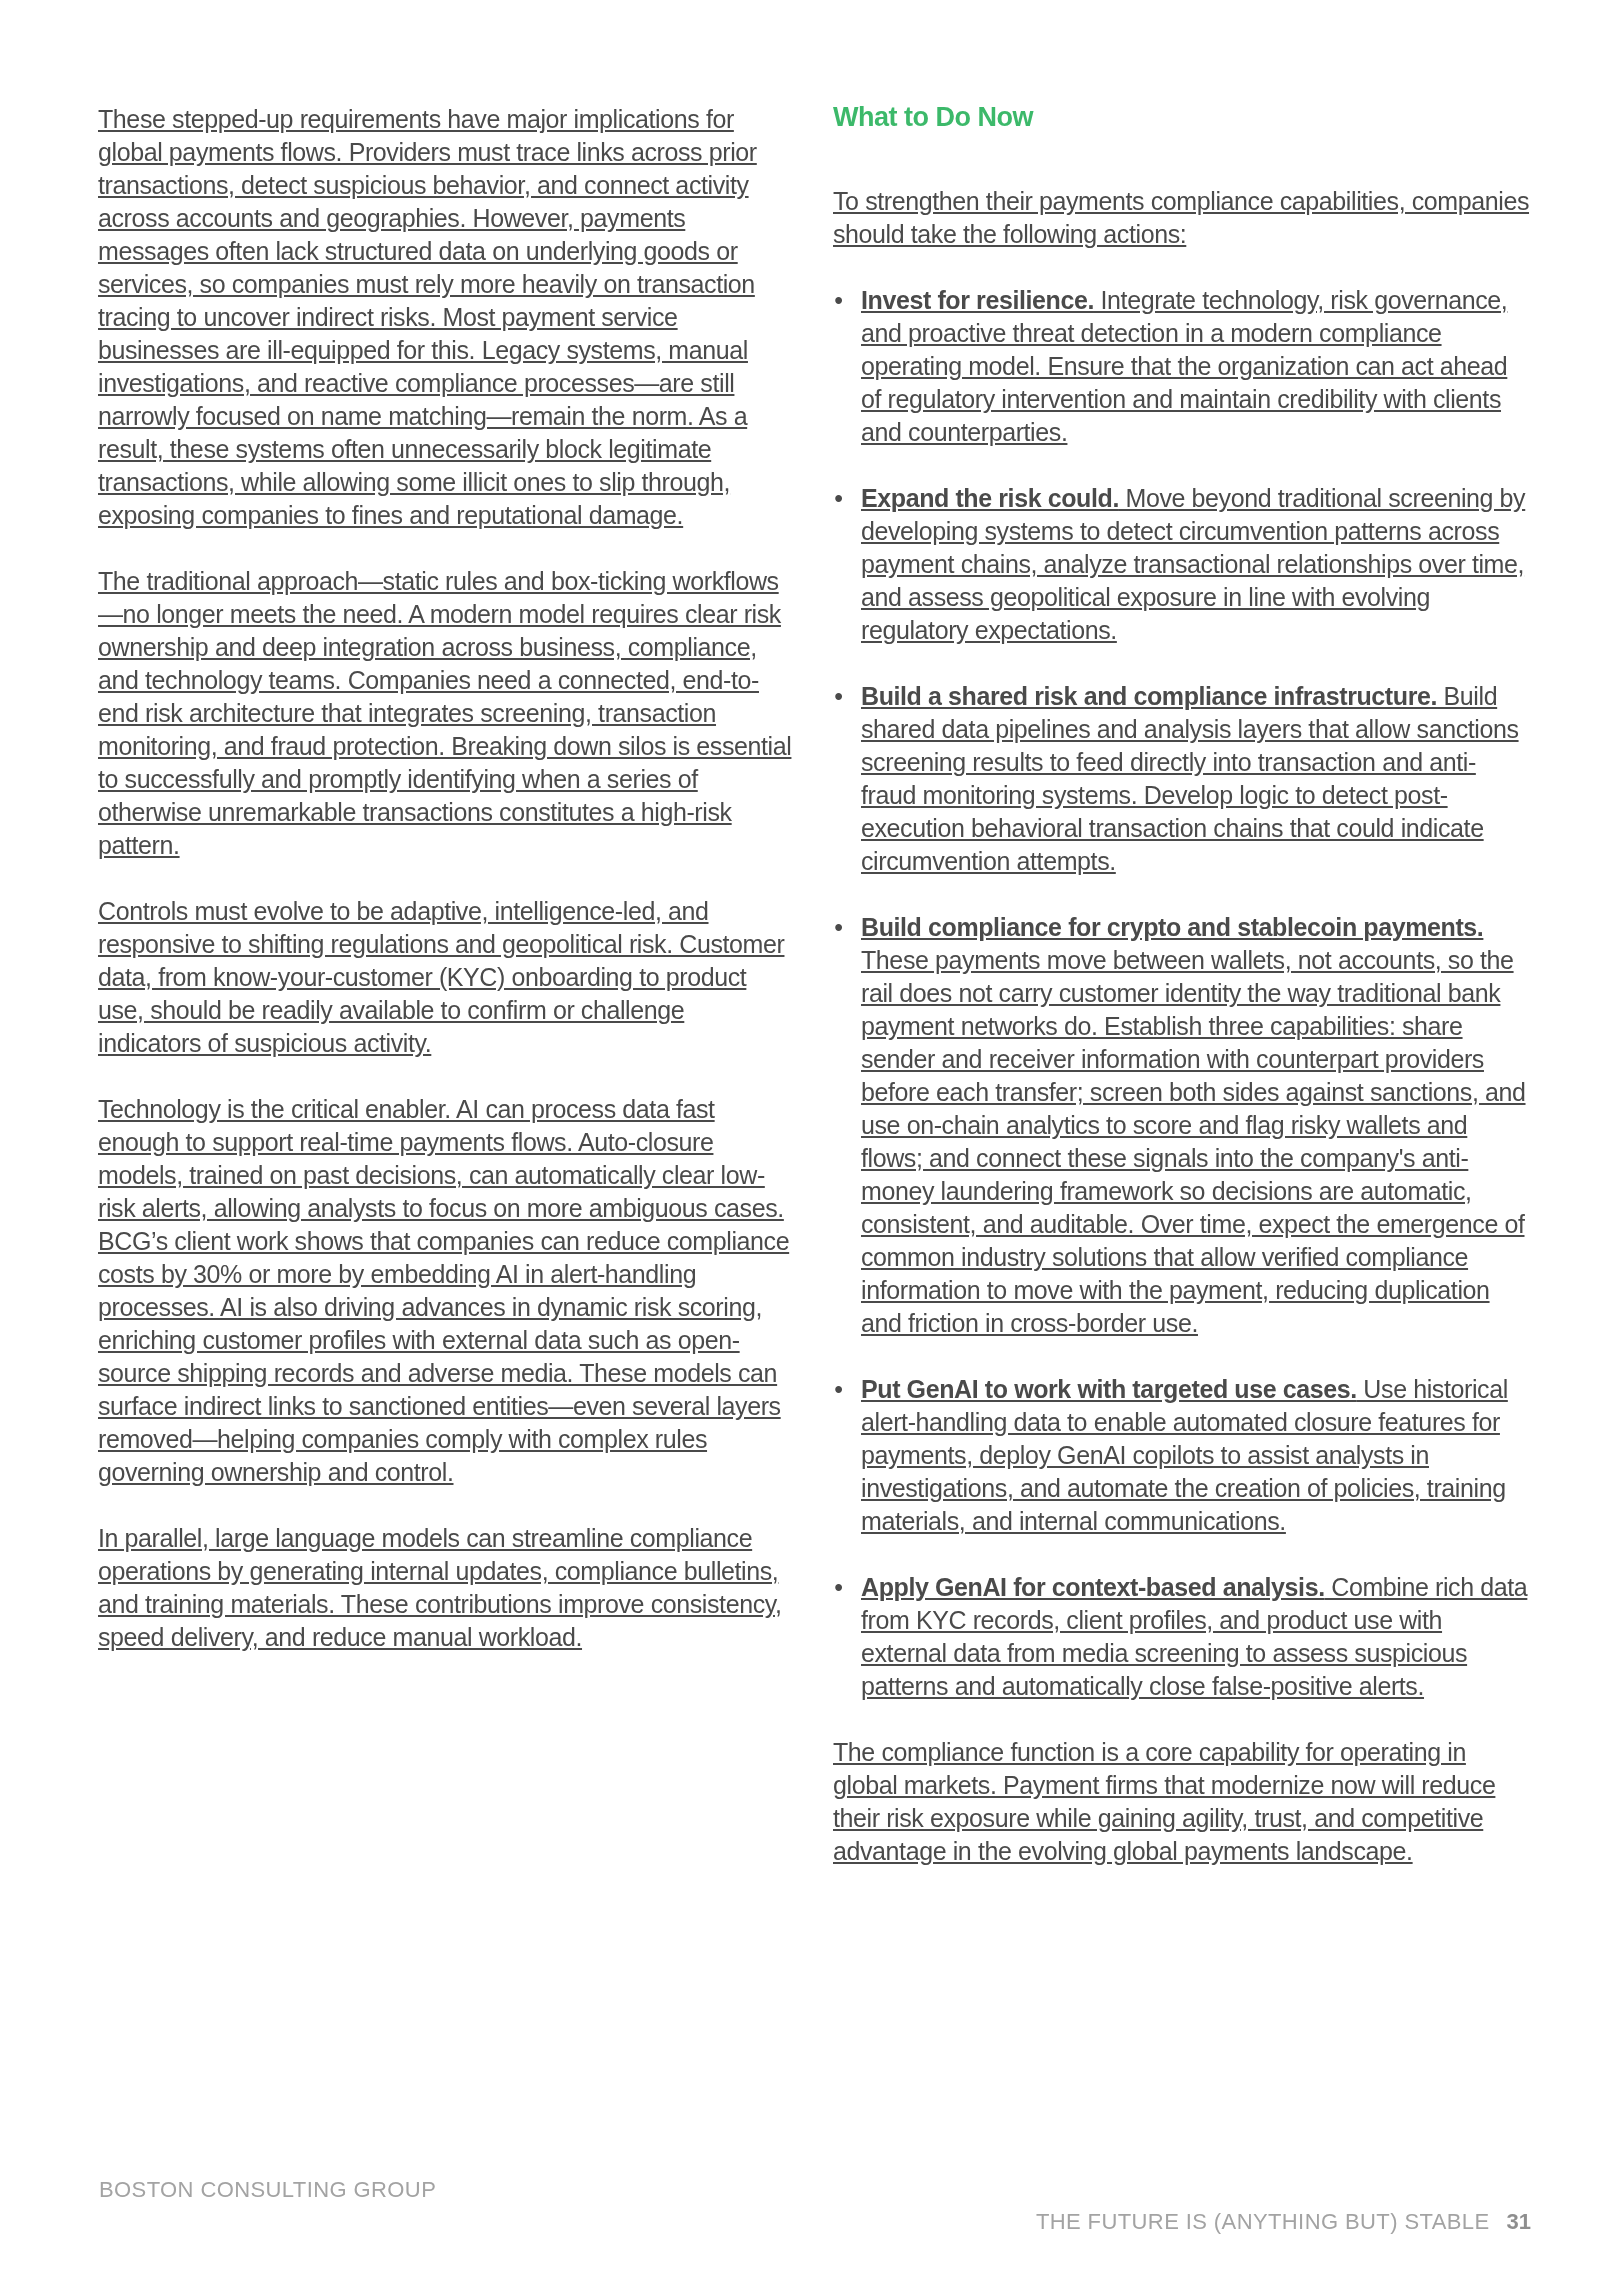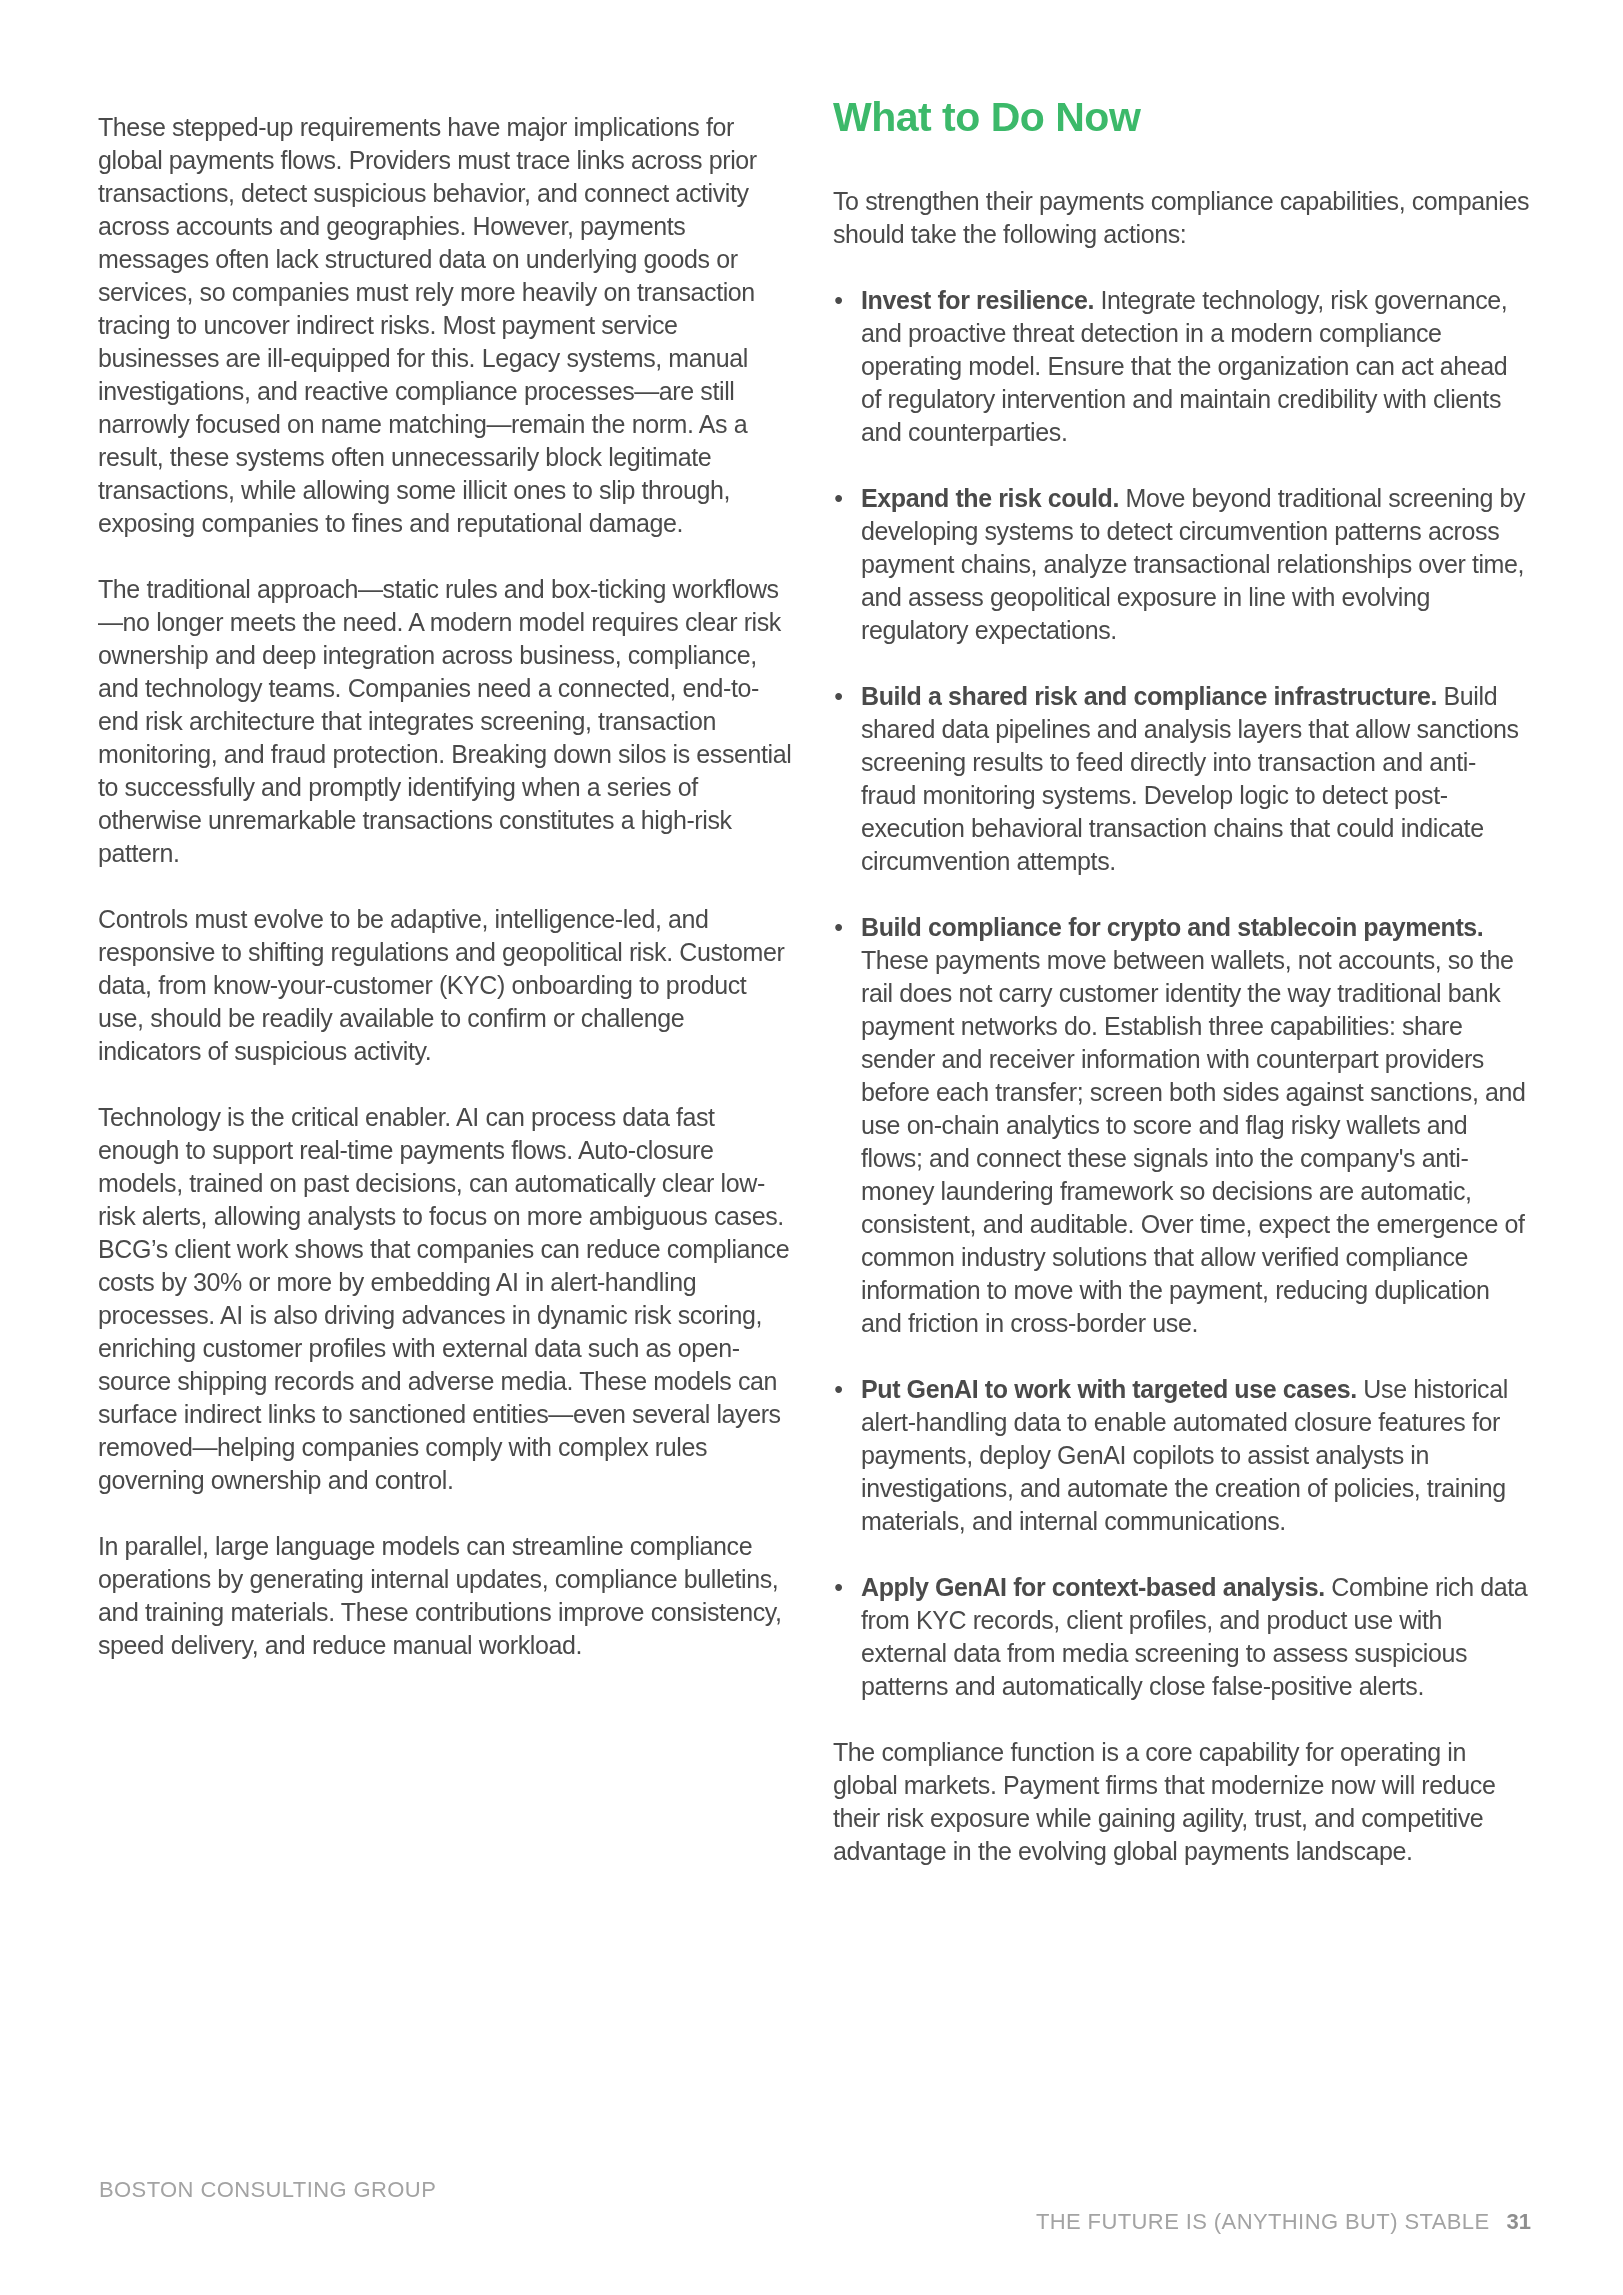--- a/index.html
+++ b/index.html
@@ -26,30 +26,31 @@
     }
     .col-right {
       left: 833px;
       width: 697px;
       top: 90px;
     }
     .body-text {
       font-size: 25px;
       line-height: 33px;
       letter-spacing: -0.4px;
-      margin: 8px 0 33px 0;
+      margin: 0 0 33px 0;
       font-weight: 400;
       color: #4a4a4a;
       transform-origin: left top;
+      text-decoration: underline;
     }
     .heading {
       font-family: "Liberation Sans", sans-serif;
       font-weight: 700;
       color: #3cb96a;
-      font-size: 41px;
+      font-size: 27px;
       line-height: 54px;
       letter-spacing: -0.5px;
       margin: 0;
     }
     .left-heading {
       margin-top: 33px;
       margin-bottom: 41px;
     }
     .right-heading {
       margin-bottom: 41px;

